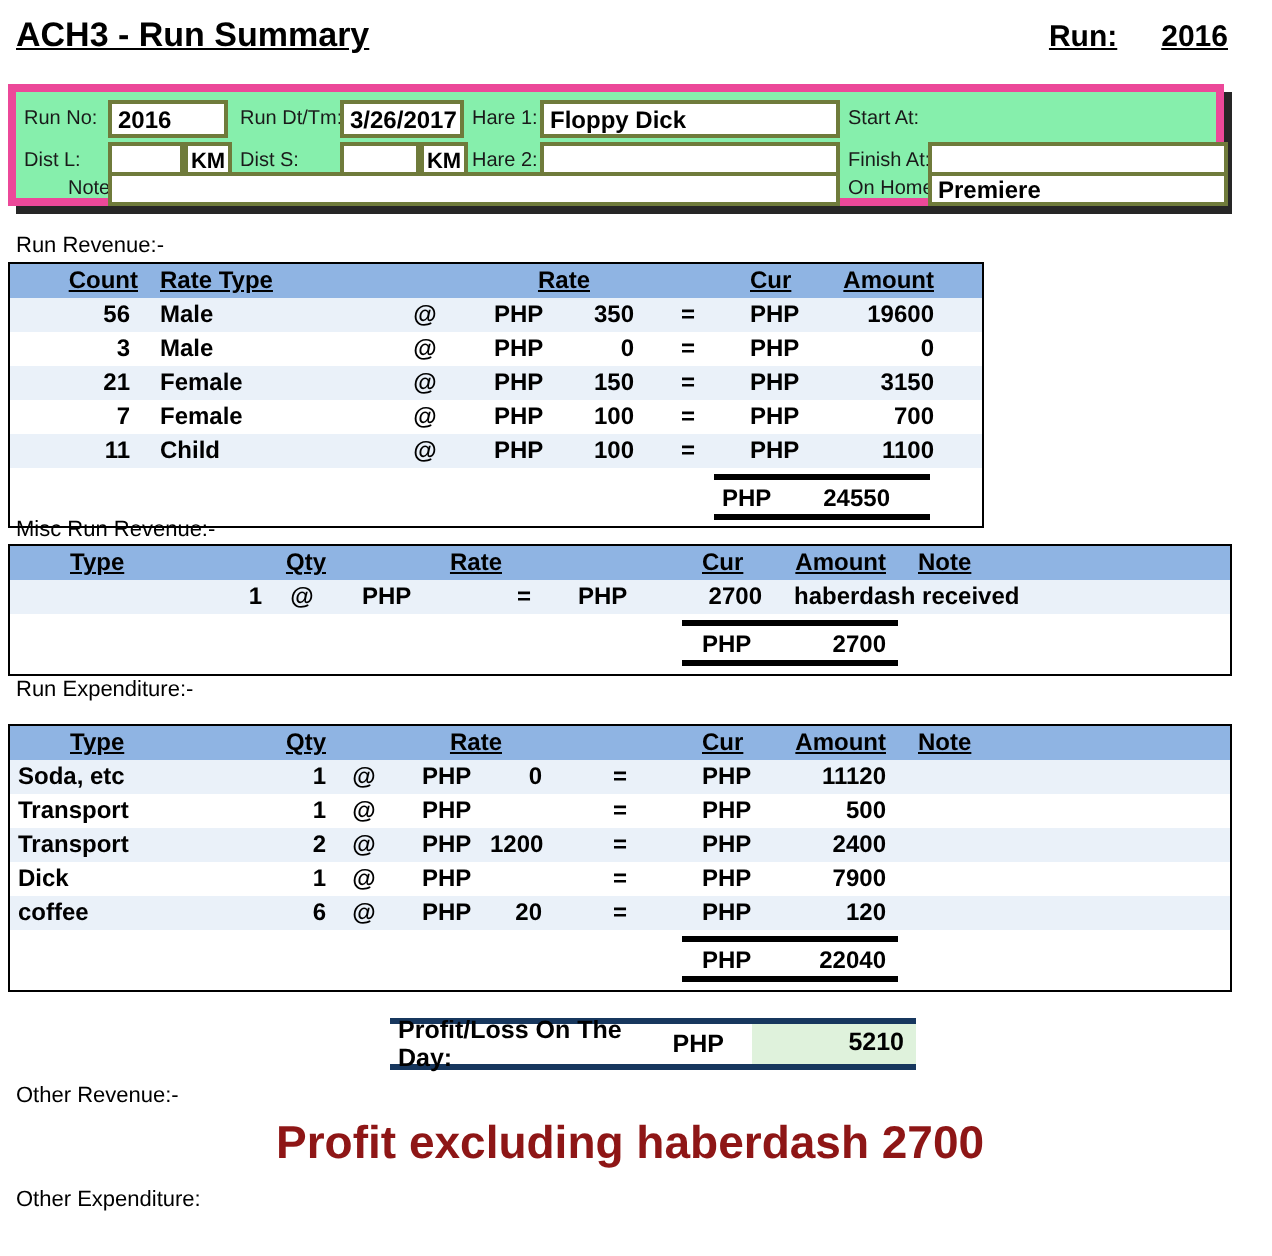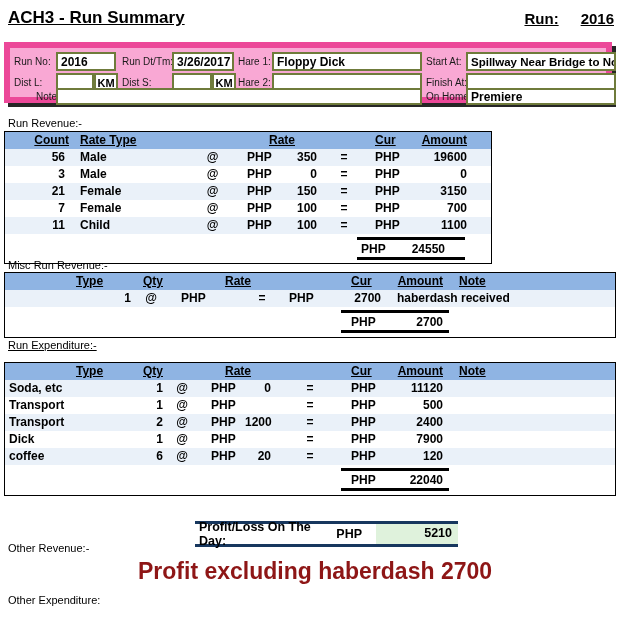--- a/index.html
+++ b/index.html
@@ -5,22 +5,22 @@
   * { margin:0; padding:0; box-sizing:border-box; }
   body { background:#fff; font-family:"Liberation Sans", sans-serif; color:#000; }
   #page { position:relative; width:636px; height:628px; background:#fff; overflow:hidden; }
 
   
   .title { position:absolute; left:8px; top:8px; font-size:17px; font-weight:bold; text-decoration:underline; }
   .run-head { position:absolute; right:22px; top:10px; display:flex; gap:22px; }
   .run-head span { font-size:15px; font-weight:bold; text-decoration:underline; }
 
   
-  .formbox { position:absolute; left:4px; top:42px; width:608px; height:61px; background:#f9a8d4;
-             border:6px solid #ec4899; box-shadow:4px 4px 0 rgba(0,0,0,.85); }
+  .formbox { position:absolute; left:4px; top:42px; width:608px; height:61px; background:#86efac;
+             border:4px solid #ec4899; box-shadow:4px 4px 0 rgba(0,0,0,.85); }
   .flabel { position:absolute; font-size:10px; color:#1a1a1a; }
   .finput { position:absolute; border:2px solid #6F7B3B; background:#fff; height:19px;
             font-size:12px; font-weight:bold; line-height:15px; padding:1px 3px 0 3px;
             white-space:nowrap; overflow:hidden; }
   .funit  { position:absolute; border:2px solid #6F7B3B; background:#fff; height:19px; width:24px;
             font-size:11px; font-weight:bold; text-align:center; line-height:16px; }
   .r-align { text-align:right; }
 
   
   .seclabel { position:absolute; left:8px; font-size:11px; }
@@ -39,41 +39,41 @@
   .rg .c3 { text-align:center; }
   .rg .c4 { padding-left:2px; }
   .rg .c5 { text-align:right; padding-right:2px; }
   .rg .c6 { text-align:center; }
   .rg .c7 { padding-left:6px; }
   .rg .c8 { text-align:right; padding-right:24px; }
   .rg .hrate { grid-column:4 / 6; text-align:center; }
 
   .mg { display:grid; grid-template-columns:130px 32px 30px 48px 34px 62px 46px 62px auto; }
   .mg .c1 { padding-left:4px; }
-  .mg .h1 { padding-left:30px;margin-left:41px; }
+  .mg .h1 { padding-left:30px; }
   .mg .c2 { text-align:right; padding-right:4px; }
   .mg .c3 { text-align:center; }
   .mg .c4 { padding-left:14px; }
   .mg .c5 { text-align:right; padding-right:8px; }
   .mg .c6 { text-align:center; }
   .mg .c7 { padding-left:10px; }
   .mg .c8 { text-align:right; padding-right:6px; }
   .mg .c9 { padding-left:10px; }
   .mg .hrate { grid-column:4 / 6; text-align:center; }
 
   .totalbox { border-top:3px solid #000; border-bottom:3px solid #000; height:23px; margin-top:3px;
               display:flex; justify-content:space-between; align-items:center; background:#fff; }
   .totalbox span { font-size:12px; font-weight:bold; }
   .rev-total  { margin-left:352px; width:108px; padding:0 20px 0 4px; }
   .misc-total { margin-left:336px; width:108px; padding:0 6px 0 10px; }
 
   
   .profitbar { position:absolute; left:195px; top:509px; width:263px; height:26px;
                border-top:3px solid #17375E; border-bottom:3px solid #17375E;
-               display:flex; align-items:center; background:#fff;margin-top:12px; }
+               display:flex; align-items:center; background:#fff; }
   .profitbar .plabel { font-size:12.5px; font-weight:bold; padding-left:4px; flex:1; }
   .profitbar .pcur   { font-size:12.5px; font-weight:bold; padding-right:14px; }
   .profitbar .pval   { width:82px; height:20px; background:#DFF2DC; font-size:12.5px; font-weight:bold;
                        text-align:right; padding:2px 6px 0 0; }
 
   
   .rednote { position:absolute; left:138px; top:558px; font-size:23px; font-weight:bold; color:#8E1616; white-space:nowrap; }
 </style>
 </head>
 <body>
@@ -87,21 +87,20 @@
   </div>
 
   <div class="formbox">
     <span class="flabel" style="left:4px; top:8px;">Run No:</span>
     <div class="finput" style="left:46px; top:4px; width:60px;">2016</div>
     <span class="flabel" style="left:112px; top:8px;">Run Dt/Tm:</span>
     <div class="finput r-align" style="left:162px; top:4px; width:62px;">3/26/2017</div>
     <span class="flabel" style="left:228px; top:8px;">Hare 1:</span>
     <div class="finput" style="left:262px; top:4px; width:150px;">Floppy Dick</div>
     <span class="flabel" style="left:416px; top:8px;">Start At:</span>
-    <div class="finput" style="left:456px; top:4px; width:150px; font-size:11.5px;">Spillway Near Bridge to No</div>
 
     <span class="flabel" style="left:4px; top:29px;">Dist L:</span>
     <div class="finput" style="left:46px; top:25px; width:38px;"></div>
     <div class="funit" style="left:84px; top:25px;">KM</div>
     <span class="flabel" style="left:112px; top:29px;">Dist S:</span>
     <div class="finput" style="left:162px; top:25px; width:40px;"></div>
     <div class="funit" style="left:202px; top:25px;">KM</div>
     <span class="flabel" style="left:228px; top:29px;">Hare 2:</span>
     <div class="finput" style="left:262px; top:25px; width:150px;"></div>
     <span class="flabel" style="left:416px; top:29px;">Finish At:</span>
@@ -203,21 +202,21 @@
       <span class="cell c8">2700</span>
       <span class="cell c9">haberdash received</span>
     </div>
     <div class="totalbox misc-total">
       <span>PHP</span>
       <span>2700</span>
     </div>
     <div style="height:4px;"></div>
   </div>
 
-  <div class="seclabel" style="top:339px;text-decoration:underline;">Run Expenditure:-</div>
+  <div class="seclabel" style="top:339px;">Run Expenditure:-</div>
   <div class="tbl" style="top:362px; width:612px;">
     <div class="mg thead">
       <span class="hcell h1">Type</span>
       <span class="hcell c2">Qty</span>
       <span></span>
       <span class="hcell hrate">Rate</span>
       <span></span>
       <span class="hcell c7">Cur</span>
       <span class="hcell c8">Amount</span>
       <span class="hcell c9">Note</span>

